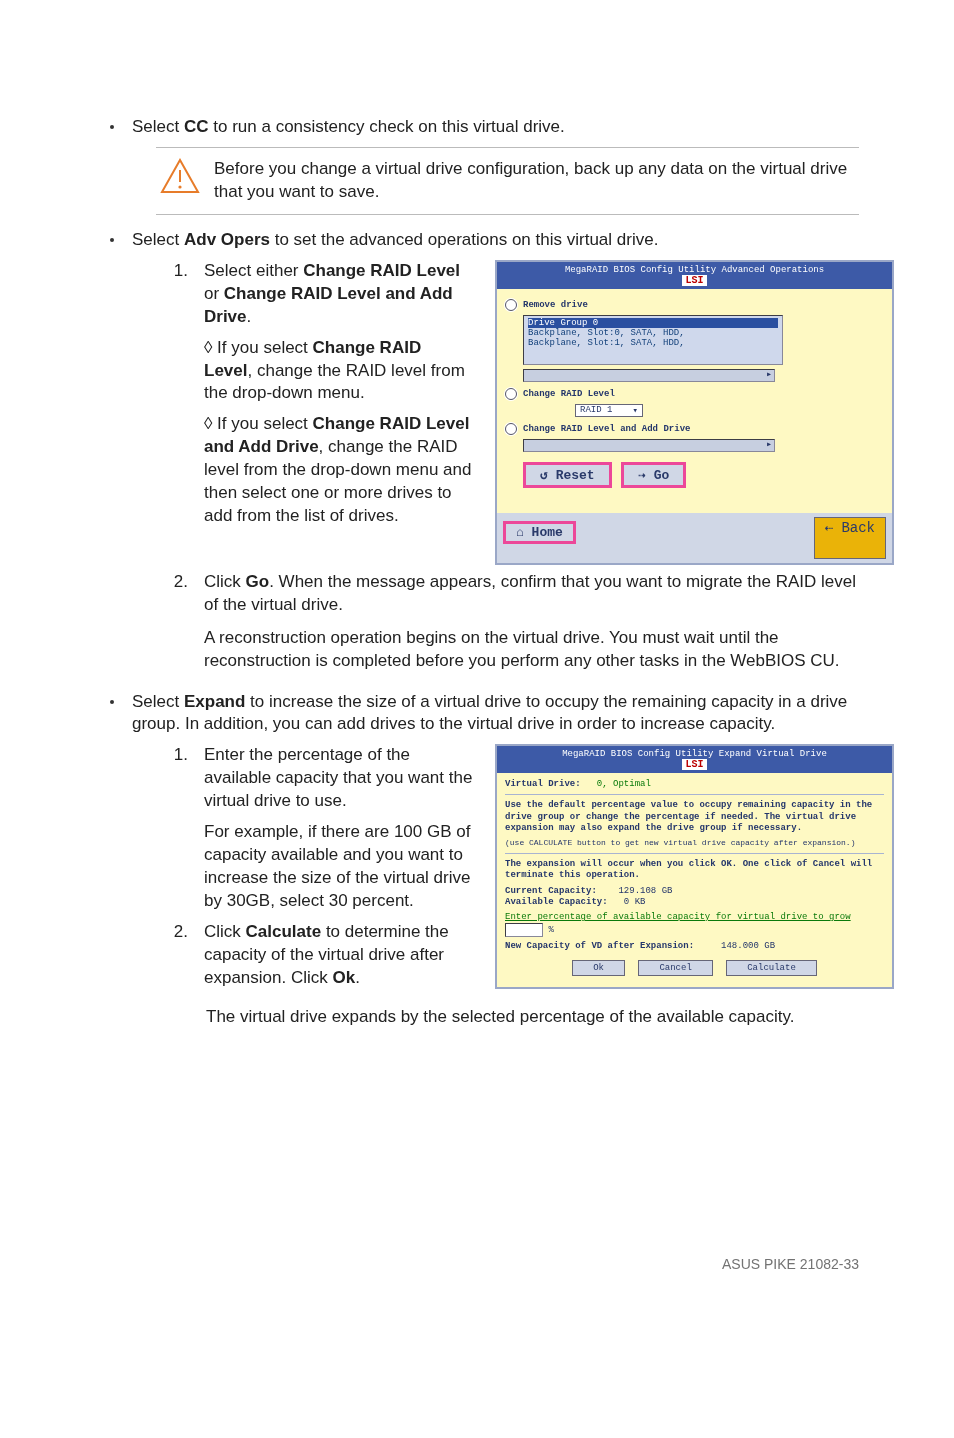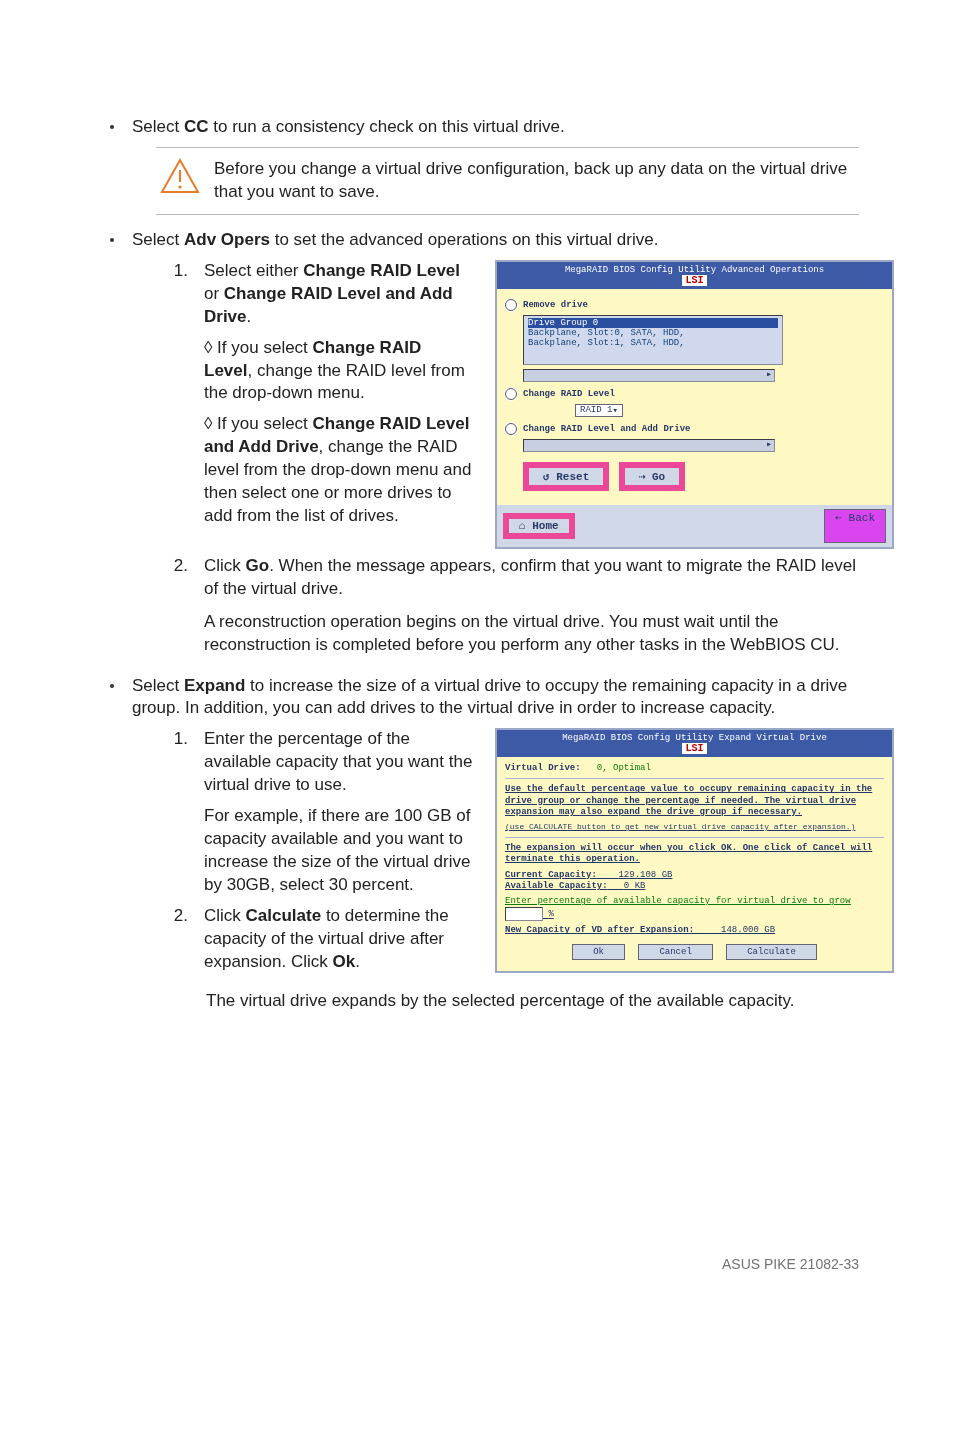--- a/index.html
+++ b/index.html
@@ -34,27 +34,27 @@
   .mock-title { background:#3d5aa7; color:#fff; padding:3px 6px; display:flex; justify-content:space-between; align-items:center;flex-direction:column;}
   .mock-title .brand { background:#fff; color:#b00; font-weight:bold; padding:0 3px; font-size:10px;}
   .mock-body { padding:6px 8px 8px; background:#fef9c3; }
   .radio-row { display:flex; align-items:center; gap:6px; margin:4px 0; font-weight:bold; color:#24366b;}
   .radio-dot { width:10px;height:10px;border:1px solid #556; border-radius:50%; background:#fff; box-shadow:0 0 0 1px #fff;}
   .tree-box { background:#cfd8ec; border:1px inset #889; padding:2px 4px; margin:2px 0 4px 18px; width:250px; height:44px; overflow:hidden;}
   .tree-line { color:#12407a; white-space:nowrap;}
   .tree-line.sel { background:#2a4fa0; color:#fff;}
   .tree-scroll { border:1px inset #889; height:11px; background:#c7cfe0; margin:2px 0 6px 18px; width:250px; position:relative;}
   .tree-scroll::after{content:"▸"; position:absolute; right:2px; top:-2px; font-size:10px;}
-  .raid-select { border:1px solid #667; background:#fff; padding:0 4px; margin-left:10px; display:inline-flex; align-items:center; }
-  .btn { display:inline-block; border:6px solid #ec4899; background:#d0d7e6; padding:2px 14px; margin:4px 4px 4px 0; font-weight:bold; font-size:11px;}
+  .raid-select { border:1px solid #667; background:#fff; padding:0 4px; margin-left:10px; display:inline-flex; align-items:center; gap:20px;}
+  .btn { display:inline-block; border:3px solid #ec4899; background:#d0d7e6; padding:2px 14px; margin:4px 4px 15px 0; font-weight:bold; font-size:13px;}
   .footer-bar { background:#d0d7e6; padding:4px 6px; display:flex; justify-content:space-between;}
-  .back-btn { border:1px solid #667; background:#d946ef; padding:1px 10px; font-size:11px;}
+  .back-btn { border:1px solid #667; background:#eab308; padding:1px 10px; font-size:14px;}
 
   .mock2-label { color:#24366b; font-weight:bold;}
-  .mock2-text { color:#24366b; margin:4px 0; line-height:1.25;text-decoration:underline;}
+  .mock2-text { color:#24366b; margin:4px 0; line-height:1.25;}
   .mock2-input { display:inline-block; border:1px inset #889; background:#fff; width:36px; height:12px; vertical-align:middle;}
   .hr-thin { border:none; border-top:1px solid #a8b4d2; margin:5px 0;}
   .btn2 { display:inline-block; border:1px solid #667; background:#d0d7e6; padding:2px 20px; margin:3px 4px; font-size:9px;}
 
   .page-footer { position:absolute; bottom:48px; left:110px; right:95px;
                  display:flex; justify-content:flex-end; font-size:14px; color:#737373;
                  border-top:0; padding-top:6px;}
 </style>
 </head>
 <body>

